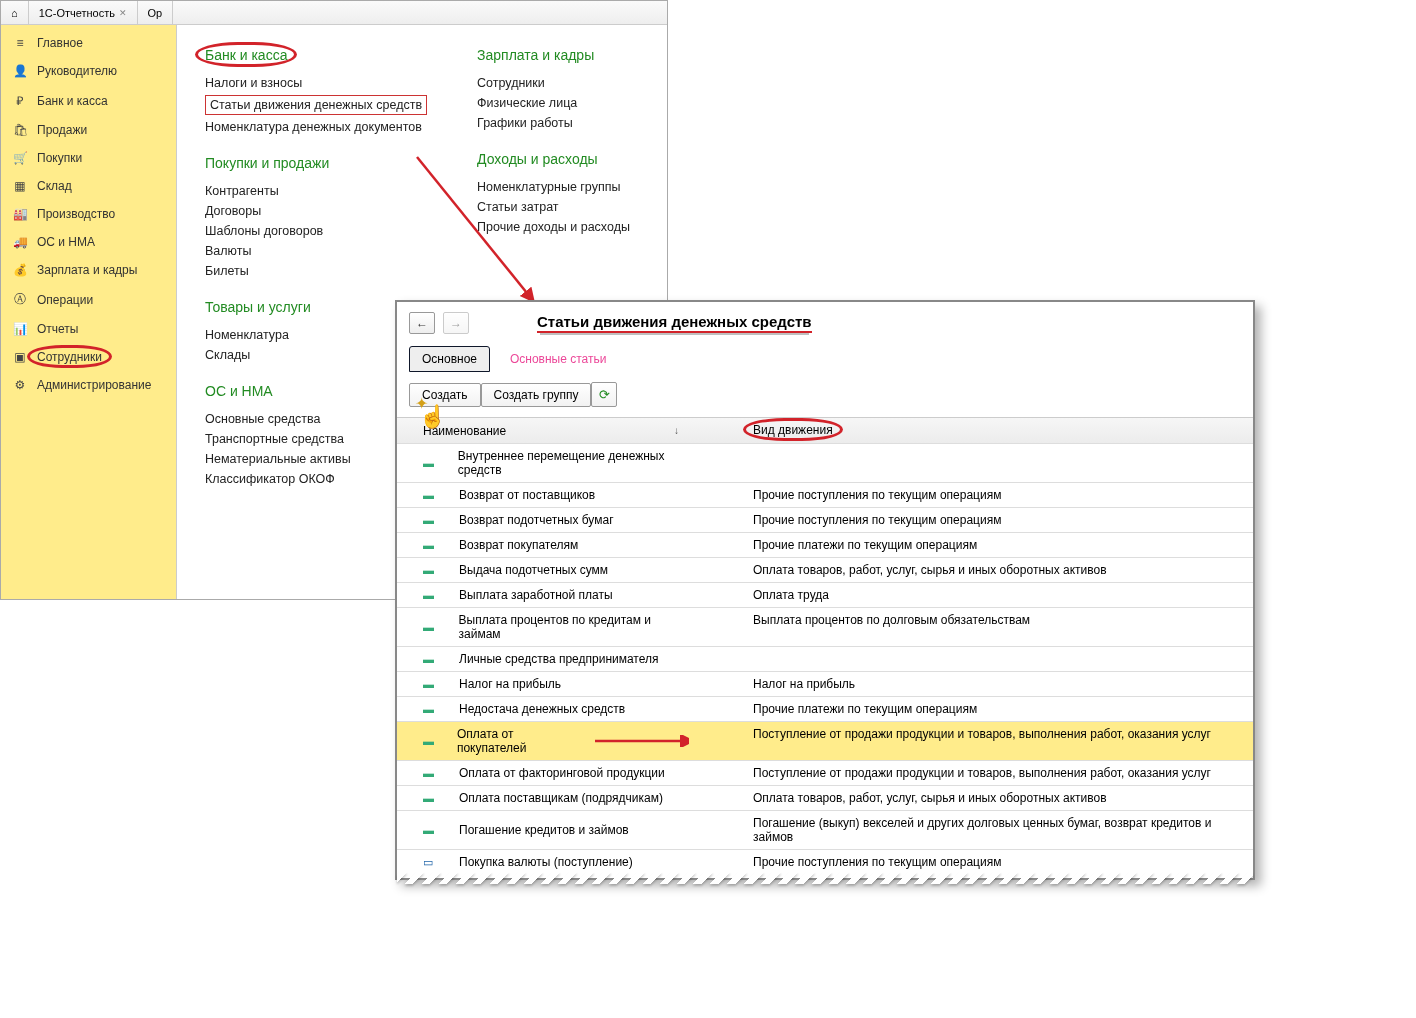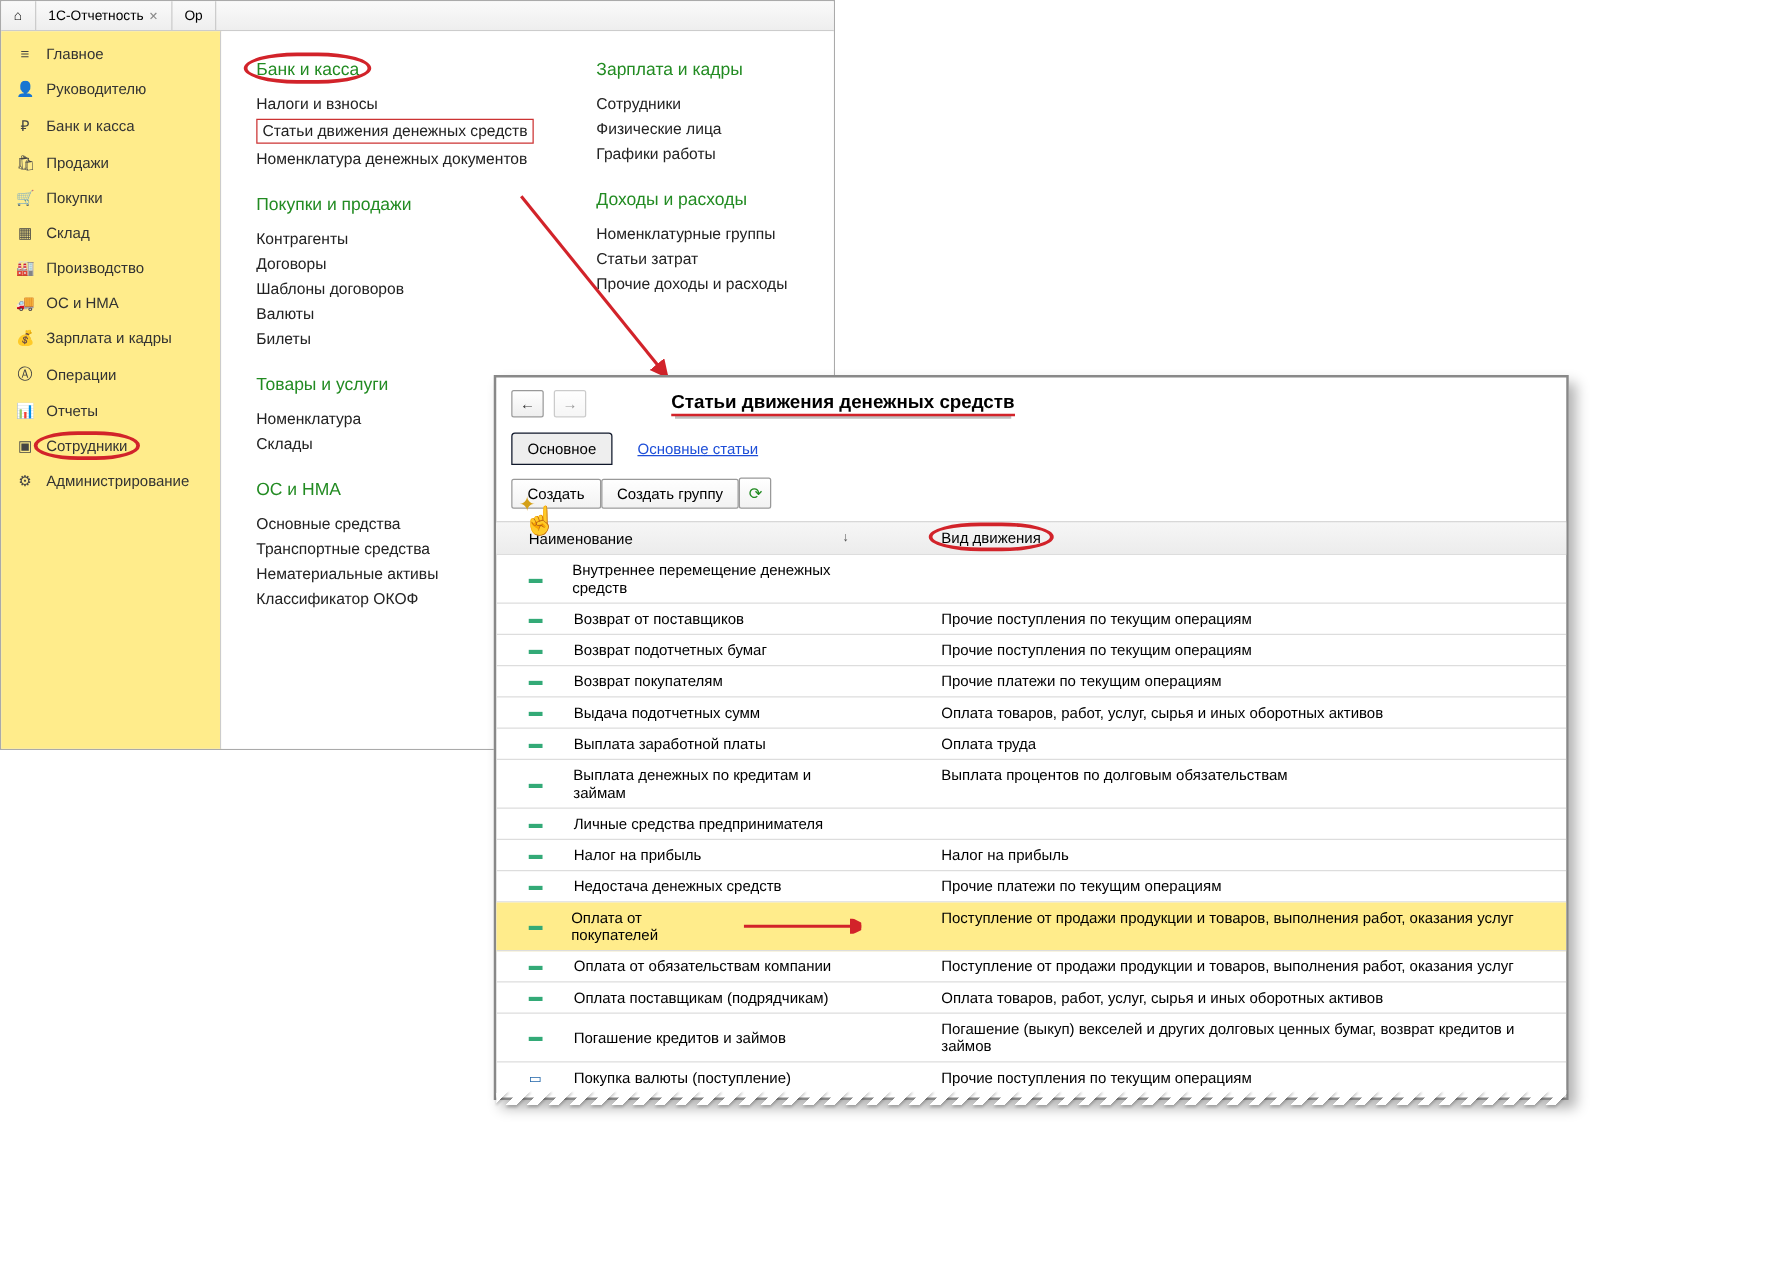--- a/index.html
+++ b/index.html
@@ -28,21 +28,21 @@
   
   .arrow { position: absolute; pointer-events: none; }
   
   
   .popup { position: absolute; top: 300px; left: 395px; width: 860px; height: 580px; border: 2px solid #888; background: #fff; box-shadow: 6px 6px 10px rgba(0,0,0,.3); }
   .popup-toolbar { display:flex; align-items:center; gap:8px; padding: 10px 12px 4px; }
   .nav-btn { width: 26px; height: 22px; border: 1px solid #999; background: linear-gradient(#fff,#eee); font-size: 12px; display: flex; align-items:center; justify-content:center; border-radius:2px; color:#333; }
   .popup-title { font-size: 15px; font-weight: bold; margin-left: 60px; border-bottom: 2px solid #d2232a; padding-bottom: 1px; }
   .popup-tabs { display: flex; gap: 0; padding: 8px 12px 0; font-size: 12px; }
   .ptab { padding: 5px 12px; border: 1px solid #0f172a; background: #eee; border-radius: 3px 3px 0 0; }
-  .ptab.link-style { border: none; background: transparent; color: #1d4ed8; text-decoration: underline; margin-left: 8px; padding-top:6px;}
+  .ptab.link-style { border: none; background: transparent; color: #ec4899; margin-left: 8px; padding-top:6px;}
   .action-bar { display: flex; gap: 0; padding: 10px 12px; align-items:center; }
   .btn { padding: 4px 12px; border: 1px solid #999; background: linear-gradient(#fff,#f2f2f2); font-size: 12px; border-radius: 2px; cursor:pointer; display:flex; align-items:center; }
   .small-btn { width: 26px; padding: 4px 0; justify-content:center; color: #228B22; font-size: 13px; }
   .table { border-top: 1px solid #ccc; font-size: 12px; }
   .thead, .trow { display:flex; border-bottom: 1px solid #ddd; }
   .thead { background: linear-gradient(#f6f6f6,#ececec); height: 26px; }
   .cell { padding: 5px 8px; }
   .col-name { width: 300px; display:flex; align-items:center; gap:22px; }
   .col-kind { flex: 1; margin-left: 48px; }
   .sort-arrow { font-size:10px; color:#555; margin-right: 10px; }
@@ -220,21 +220,21 @@
         <div class="trow">
           <div class="cell col-name" style="padding-left: 26px;">
             <span class="row-icon">▬</span>
             <span>Выплата заработной платы</span>
           </div>
           <div class="cell col-kind">Оплата труда</div>
         </div>
         <div class="trow">
           <div class="cell col-name" style="padding-left: 26px;">
             <span class="row-icon">▬</span>
-            <span>Выплата денежных по кредитам и займам</span>
+            <span>Выплата процентов по кредитам и займам</span>
           </div>
           <div class="cell col-kind">Выплата процентов по долговым обязательствам</div>
         </div>
         <div class="trow">
           <div class="cell col-name" style="padding-left: 26px;">
             <span class="row-icon">▬</span>
             <span>Личные средства предпринимателя</span>
           </div>
           <div class="cell col-kind"></div>
         </div>
@@ -263,21 +263,21 @@
                 </marker>
               </defs>
               <line x1="0" y1="6" x2="100" y2="6" stroke="#d2232a" stroke-width="2.5" marker-end="url(#ah2)"></line>
             </svg>
           </div>
           <div class="cell col-kind">Поступление от продажи продукции и товаров, выполнения работ, оказания услуг</div>
         </div>
         <div class="trow">
           <div class="cell col-name" style="padding-left: 26px;">
             <span class="row-icon">▬</span>
-            <span>Оплата от обязательствам компании</span>
+            <span>Оплата от факторинговой продукции</span>
           </div>
           <div class="cell col-kind">Поступление от продажи продукции и товаров, выполнения работ, оказания услуг</div>
         </div>
         <div class="trow">
           <div class="cell col-name" style="padding-left: 26px;">
             <span class="row-icon">▬</span>
             <span>Оплата поставщикам (подрядчикам)</span>
           </div>
           <div class="cell col-kind">Оплата товаров, работ, услуг, сырья и иных оборотных активов</div>
         </div>

